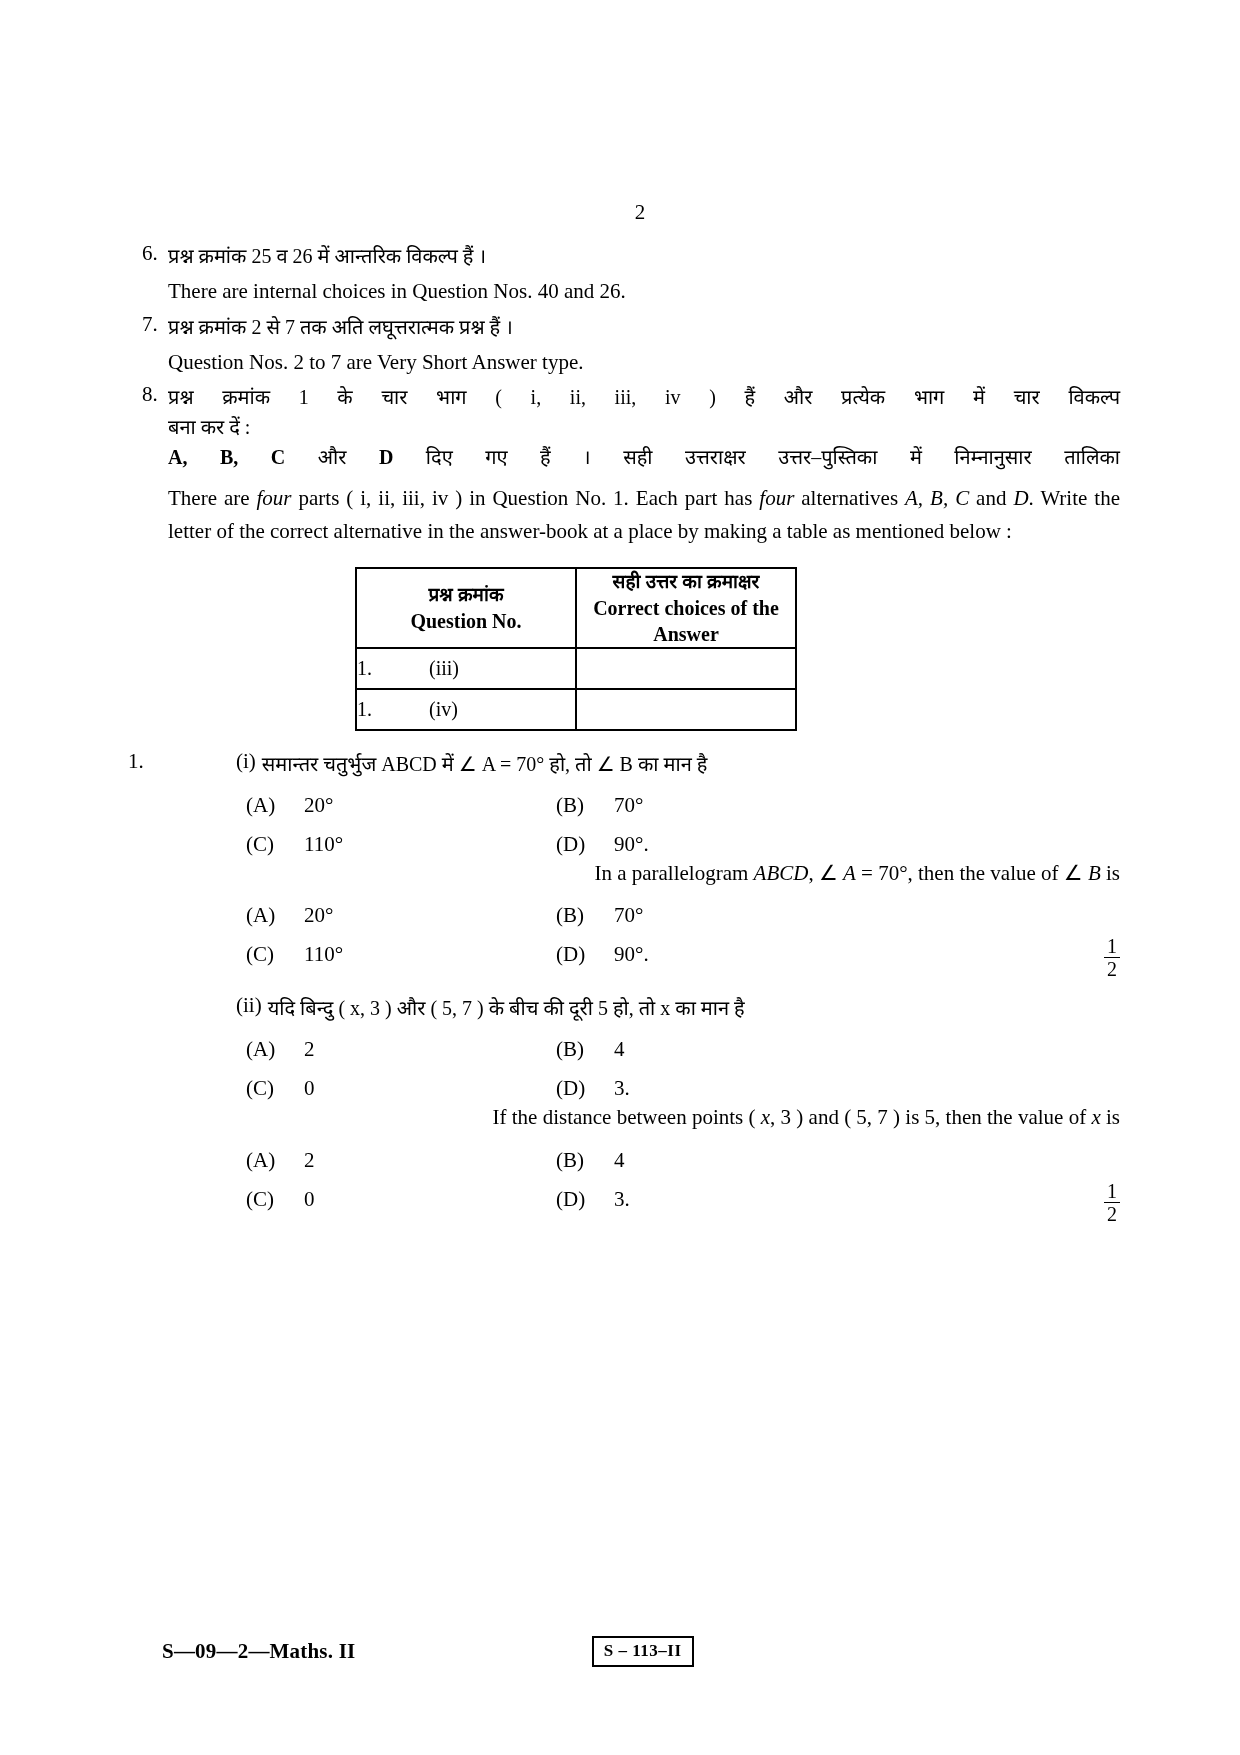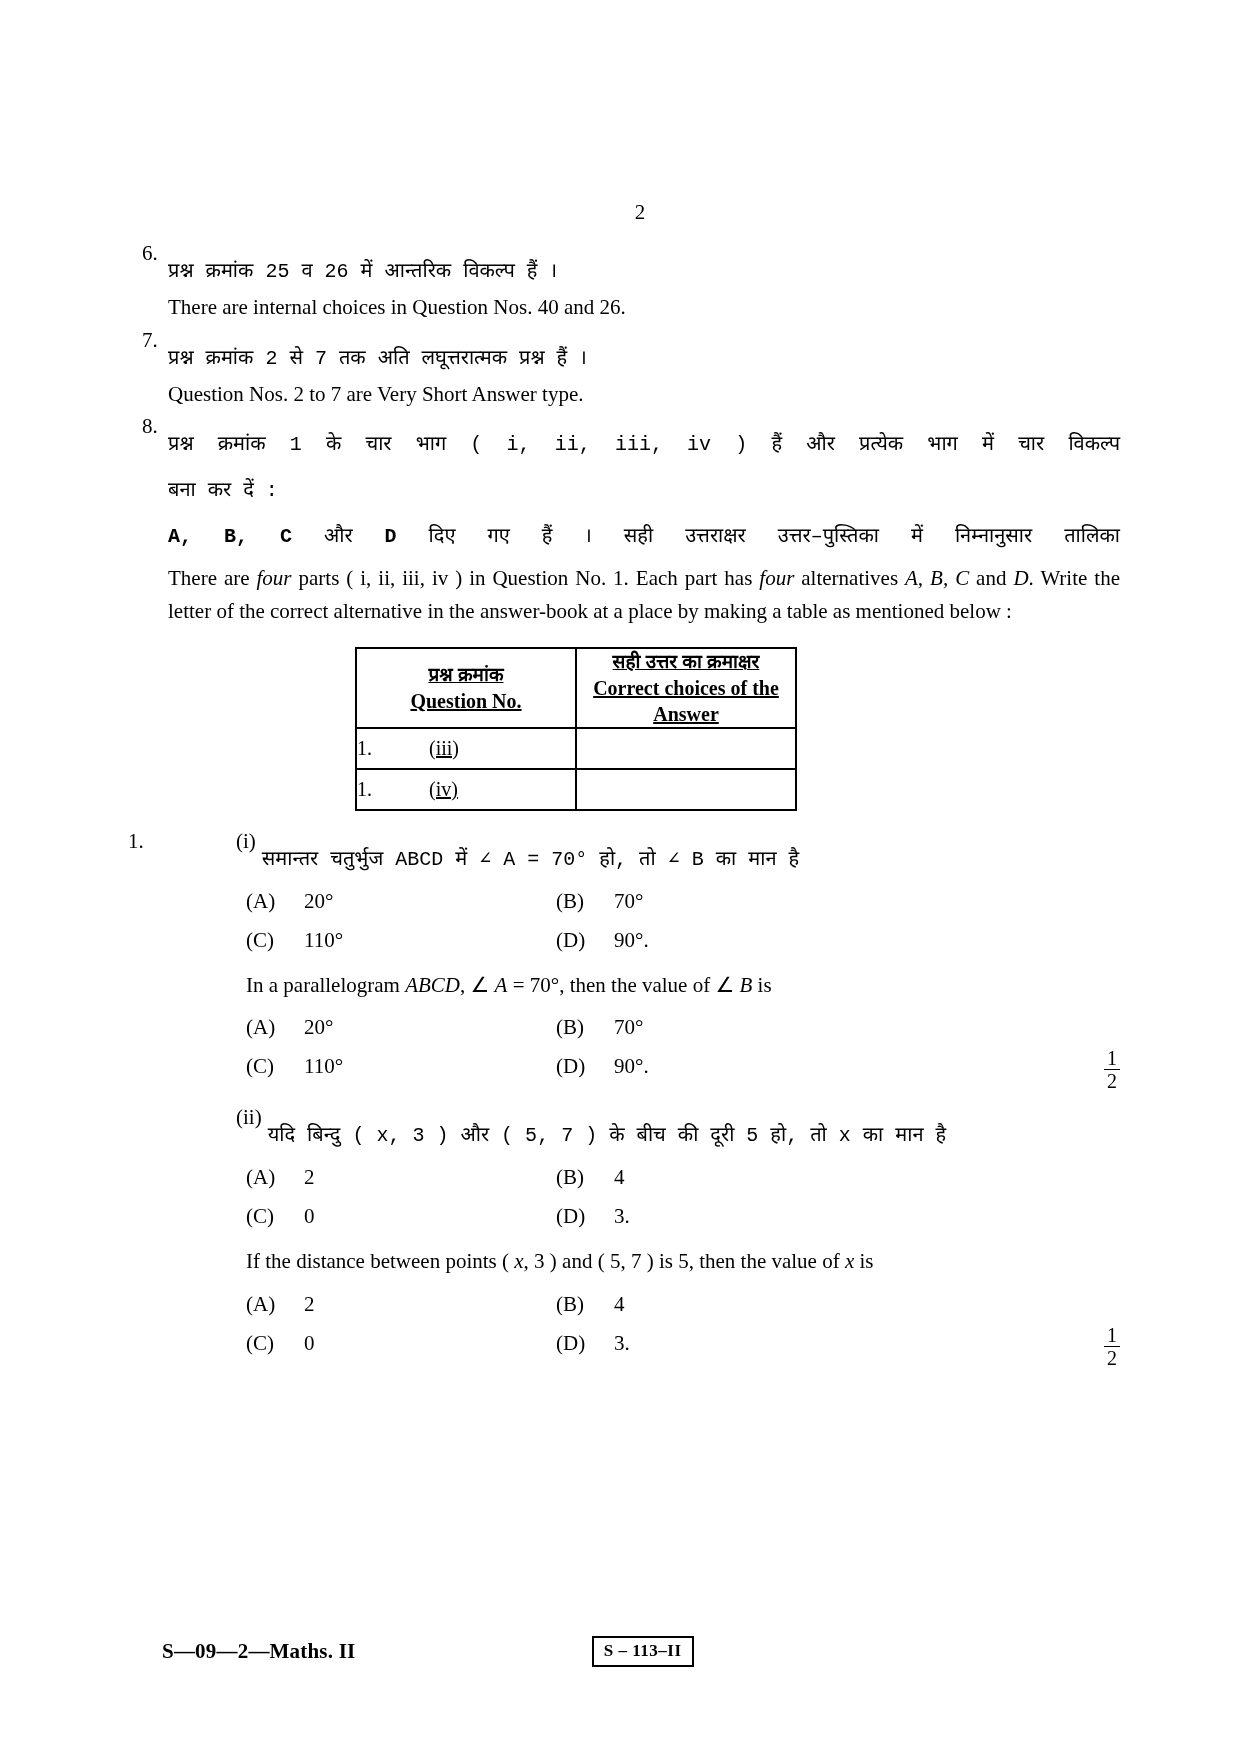--- a/index.html
+++ b/index.html
@@ -38,24 +38,23 @@
     text-align: left;
     font-size: 21px;
     padding-left: 22px;
     box-sizing: border-box;
   }
   .instr-body {
     flex: 1 1 auto;
     font-size: 21px;
   }
   .hindi {
-    font-family: Liberation Mono, monospace;
+    font-family: Liberation Serif, serif;
     font-size: 20px;
     line-height: 1.5;
-    margin-top: 16px;
   }
   .eng {
     font-family: "Liberation Serif", serif;
     font-size: 21px;
     line-height: 1.55;
   }
   .justify-full {
     text-align: justify;
     text-align-last: left;
   }
@@ -63,21 +62,20 @@
   .gap-md { margin-top: 10px; }
 
   
   .table-wrap {
     margin-top: 20px;
     margin-left: 235px;
   }
   table.answer-table {
     border-collapse: collapse;
     border: 2px solid #c4b5fd;
-    text-decoration: underline;
   }
   table.answer-table td, table.answer-table th {
     border: 2px solid #000;
     padding: 0;
   }
   .th-cell {
     text-align: center;
     padding: 8px 14px 10px 14px;
     width: 218px;
   }
@@ -159,24 +157,24 @@
   .marks .num {
     display: block;
     border-bottom: 1px solid #000;
     padding: 0 3px 1px 3px;
   }
   .marks .den {
     display: block;
     padding-top: 1px;
   }
   .eng-q {
-    margin-top: 16px;
     padding-left: 126px;
     font-size: 21px;
     line-height: 1.55;
+    text-align: right;
   }
   em { font-style: italic; }
 
   
   .footer {
     position: absolute;
     left: 120px;
     right: 120px;
     bottom: 88px;
     display: flex;

